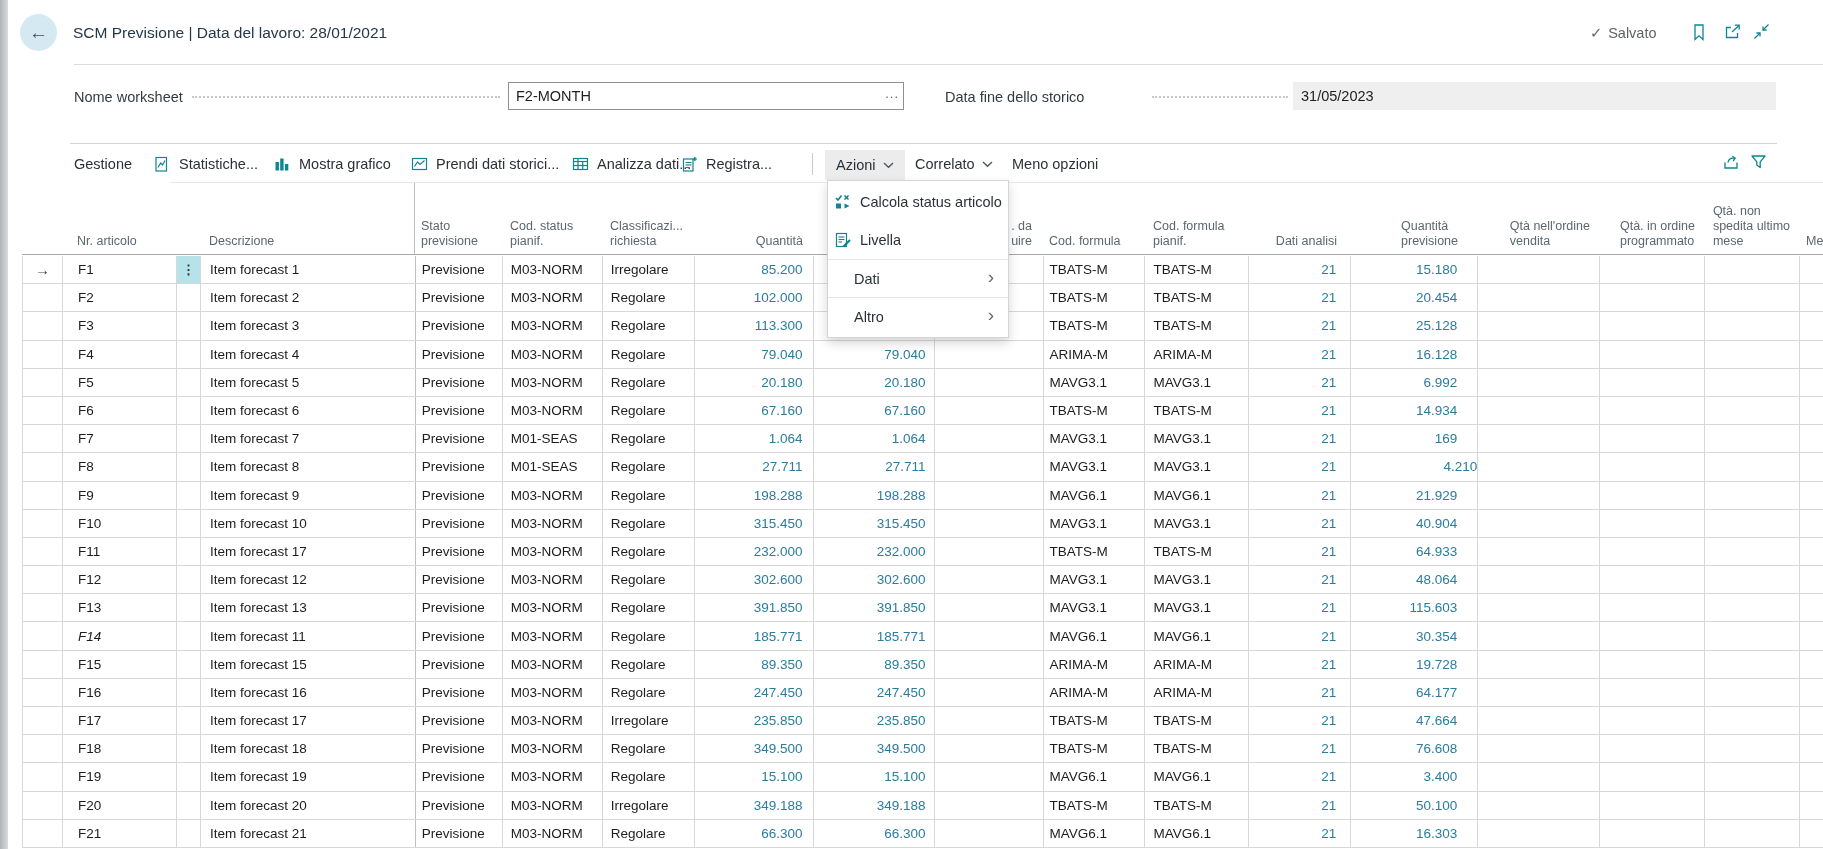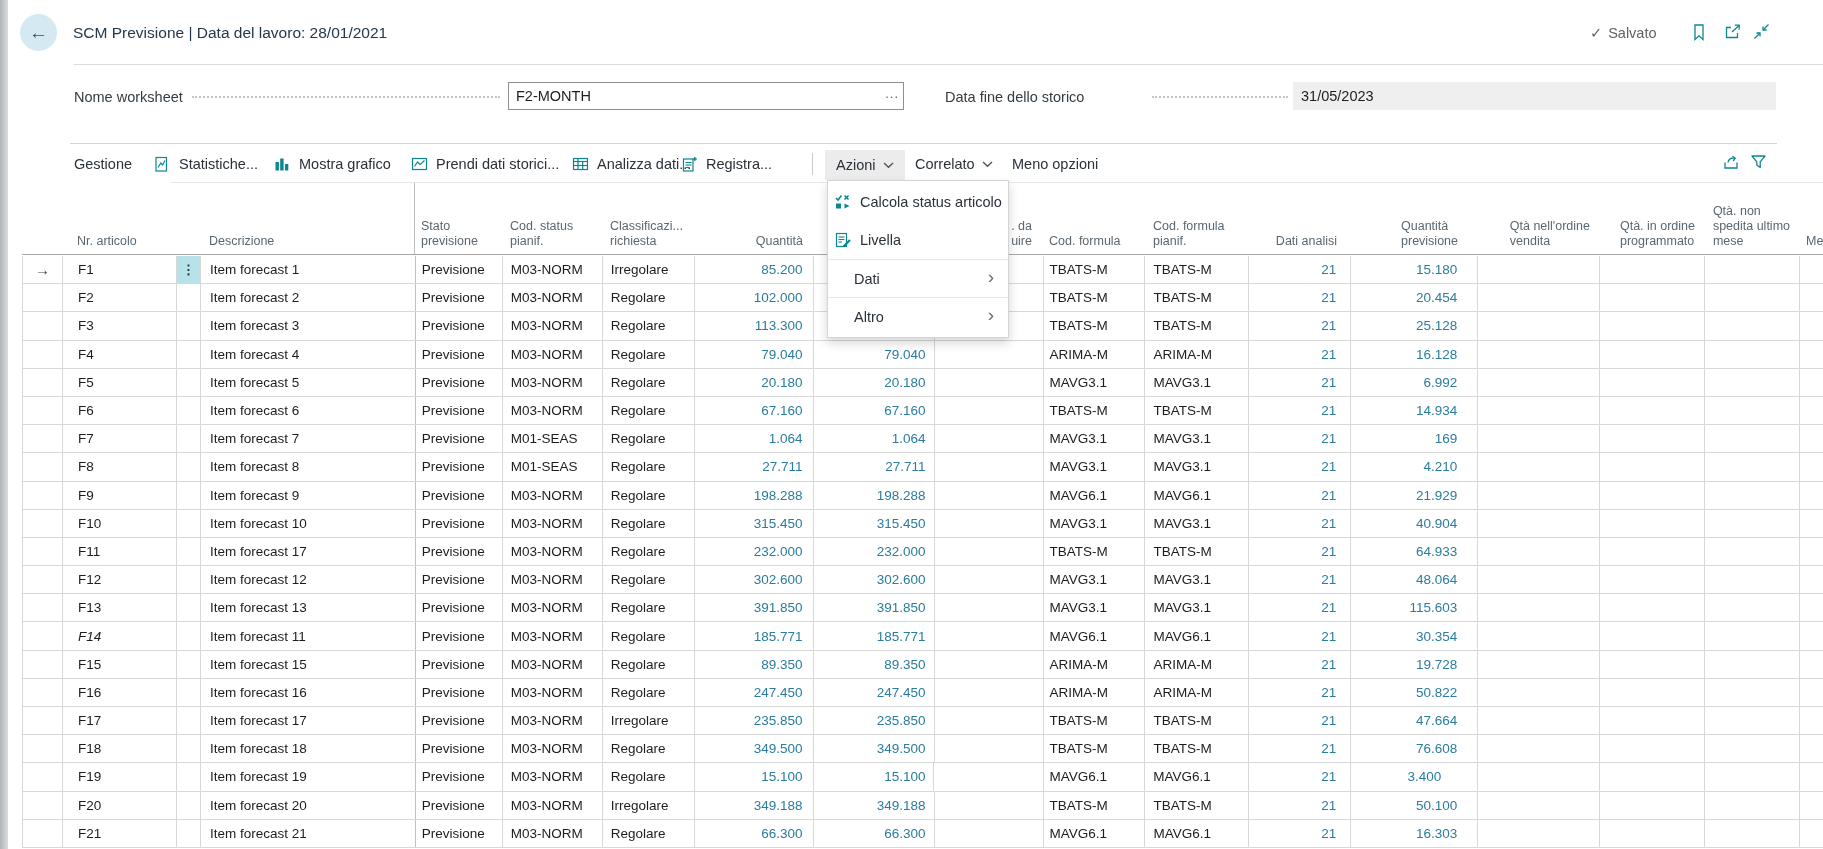--- a/index.html
+++ b/index.html
@@ -398,21 +398,21 @@
       <div class="g-cell freeze" style="width: 215px; padding-left: 9px; justify-content: flex-start;">Item forecast 8</div>
       <div class="g-cell" style="width: 87px; padding-left: 6px; justify-content: flex-start;">Previsione</div>
       <div class="g-cell" style="width: 100px; padding-left: 8px; justify-content: flex-start;">M01-SEAS</div>
       <div class="g-cell" style="width: 92px; padding-left: 8px; justify-content: flex-start;">Regolare</div>
       <div class="g-cell link" style="width: 119px; padding-right: 10px; justify-content: flex-end;">27.711</div>
       <div class="g-cell link" style="width: 121px; padding-right: 8px; justify-content: flex-end;">27.711</div>
       <div class="g-cell" style="width: 110px; padding-right: 12px; justify-content: flex-end;"></div>
       <div class="g-cell" style="width: 101px; padding-left: 5px; justify-content: flex-start;">MAVG3.1</div>
       <div class="g-cell" style="width: 104px; padding-left: 8px; justify-content: flex-start;">MAVG3.1</div>
       <div class="g-cell link" style="width: 102px; padding-right: 14px; justify-content: flex-end;">21</div>
-      <div class="g-cell link" style="width: 127px; padding-right: 20px; justify-content: flex-end;">4.210</div>
+      <div class="g-cell link" style="width: 127px; justify-content: flex-end;">4.210</div>
       <div class="g-cell" style="width: 122px; padding-right: 10px; justify-content: flex-end;"></div>
       <div class="g-cell" style="width: 105px; padding-right: 10px; justify-content: flex-end;"></div>
       <div class="g-cell" style="width: 95px; padding-right: 10px; justify-content: flex-end;"></div>
       <div class="g-cell" style="width: 78px; padding-left: 6px; justify-content: flex-start;"></div>
     </div>
     <div class="g-row">
       <div class="g-cell" style="width: 40px;"></div>
       <div class="g-cell" style="width: 114px; padding-left: 15px; justify-content: flex-start;">F9</div>
       <div class="g-cell" style="width: 24px; justify-content: center;"></div>
       <div class="g-cell freeze" style="width: 215px; padding-left: 9px; justify-content: flex-start;">Item forecast 9</div>
@@ -558,21 +558,21 @@
       <div class="g-cell freeze" style="width: 215px; padding-left: 9px; justify-content: flex-start;">Item forecast 16</div>
       <div class="g-cell" style="width: 87px; padding-left: 6px; justify-content: flex-start;">Previsione</div>
       <div class="g-cell" style="width: 100px; padding-left: 8px; justify-content: flex-start;">M03-NORM</div>
       <div class="g-cell" style="width: 92px; padding-left: 8px; justify-content: flex-start;">Regolare</div>
       <div class="g-cell link" style="width: 119px; padding-right: 10px; justify-content: flex-end;">247.450</div>
       <div class="g-cell link" style="width: 121px; padding-right: 8px; justify-content: flex-end;">247.450</div>
       <div class="g-cell" style="width: 110px; padding-right: 12px; justify-content: flex-end;"></div>
       <div class="g-cell" style="width: 101px; padding-left: 5px; justify-content: flex-start;">ARIMA-M</div>
       <div class="g-cell" style="width: 104px; padding-left: 8px; justify-content: flex-start;">ARIMA-M</div>
       <div class="g-cell link" style="width: 102px; padding-right: 14px; justify-content: flex-end;">21</div>
-      <div class="g-cell link" style="width: 127px; padding-right: 20px; justify-content: flex-end;">50.822</div>
+      <div class="g-cell link" style="width: 127px; padding-right: 20px; justify-content: flex-end;">64.177</div>
       <div class="g-cell" style="width: 122px; padding-right: 10px; justify-content: flex-end;"></div>
       <div class="g-cell" style="width: 105px; padding-right: 10px; justify-content: flex-end;"></div>
       <div class="g-cell" style="width: 95px; padding-right: 10px; justify-content: flex-end;"></div>
       <div class="g-cell" style="width: 78px; padding-left: 6px; justify-content: flex-start;"></div>
     </div>
     <div class="g-row">
       <div class="g-cell" style="width: 40px;"></div>
       <div class="g-cell" style="width: 114px; padding-left: 15px; justify-content: flex-start;">F17</div>
       <div class="g-cell" style="width: 24px; justify-content: center;"></div>
       <div class="g-cell freeze" style="width: 215px; padding-left: 9px; justify-content: flex-start;">Item forecast 17</div>
@@ -618,21 +618,21 @@
       <div class="g-cell freeze" style="width: 215px; padding-left: 9px; justify-content: flex-start;">Item forecast 19</div>
       <div class="g-cell" style="width: 87px; padding-left: 6px; justify-content: flex-start;">Previsione</div>
       <div class="g-cell" style="width: 100px; padding-left: 8px; justify-content: flex-start;">M03-NORM</div>
       <div class="g-cell" style="width: 92px; padding-left: 8px; justify-content: flex-start;">Regolare</div>
       <div class="g-cell link" style="width: 119px; padding-right: 10px; justify-content: flex-end;">15.100</div>
       <div class="g-cell link" style="width: 121px; padding-right: 8px; justify-content: flex-end;">15.100</div>
       <div class="g-cell" style="width: 110px; padding-right: 12px; justify-content: flex-end;"></div>
       <div class="g-cell" style="width: 101px; padding-left: 5px; justify-content: flex-start;">MAVG6.1</div>
       <div class="g-cell" style="width: 104px; padding-left: 8px; justify-content: flex-start;">MAVG6.1</div>
       <div class="g-cell link" style="width: 102px; padding-right: 14px; justify-content: flex-end;">21</div>
-      <div class="g-cell link" style="width: 127px; padding-right: 36px; justify-content: flex-end;">3.400</div>
+      <div class="g-cell link" style="width: 127px; padding-right: 20px; justify-content: flex-end;">3.400</div>
       <div class="g-cell" style="width: 122px; padding-right: 10px; justify-content: flex-end;"></div>
       <div class="g-cell" style="width: 105px; padding-right: 10px; justify-content: flex-end;"></div>
       <div class="g-cell" style="width: 95px; padding-right: 10px; justify-content: flex-end;"></div>
       <div class="g-cell" style="width: 78px; padding-left: 6px; justify-content: flex-start;"></div>
     </div>
     <div class="g-row">
       <div class="g-cell" style="width: 40px;"></div>
       <div class="g-cell" style="width: 114px; padding-left: 15px; justify-content: flex-start;">F20</div>
       <div class="g-cell" style="width: 24px; justify-content: center;"></div>
       <div class="g-cell freeze" style="width: 215px; padding-left: 9px; justify-content: flex-start;">Item forecast 20</div>

